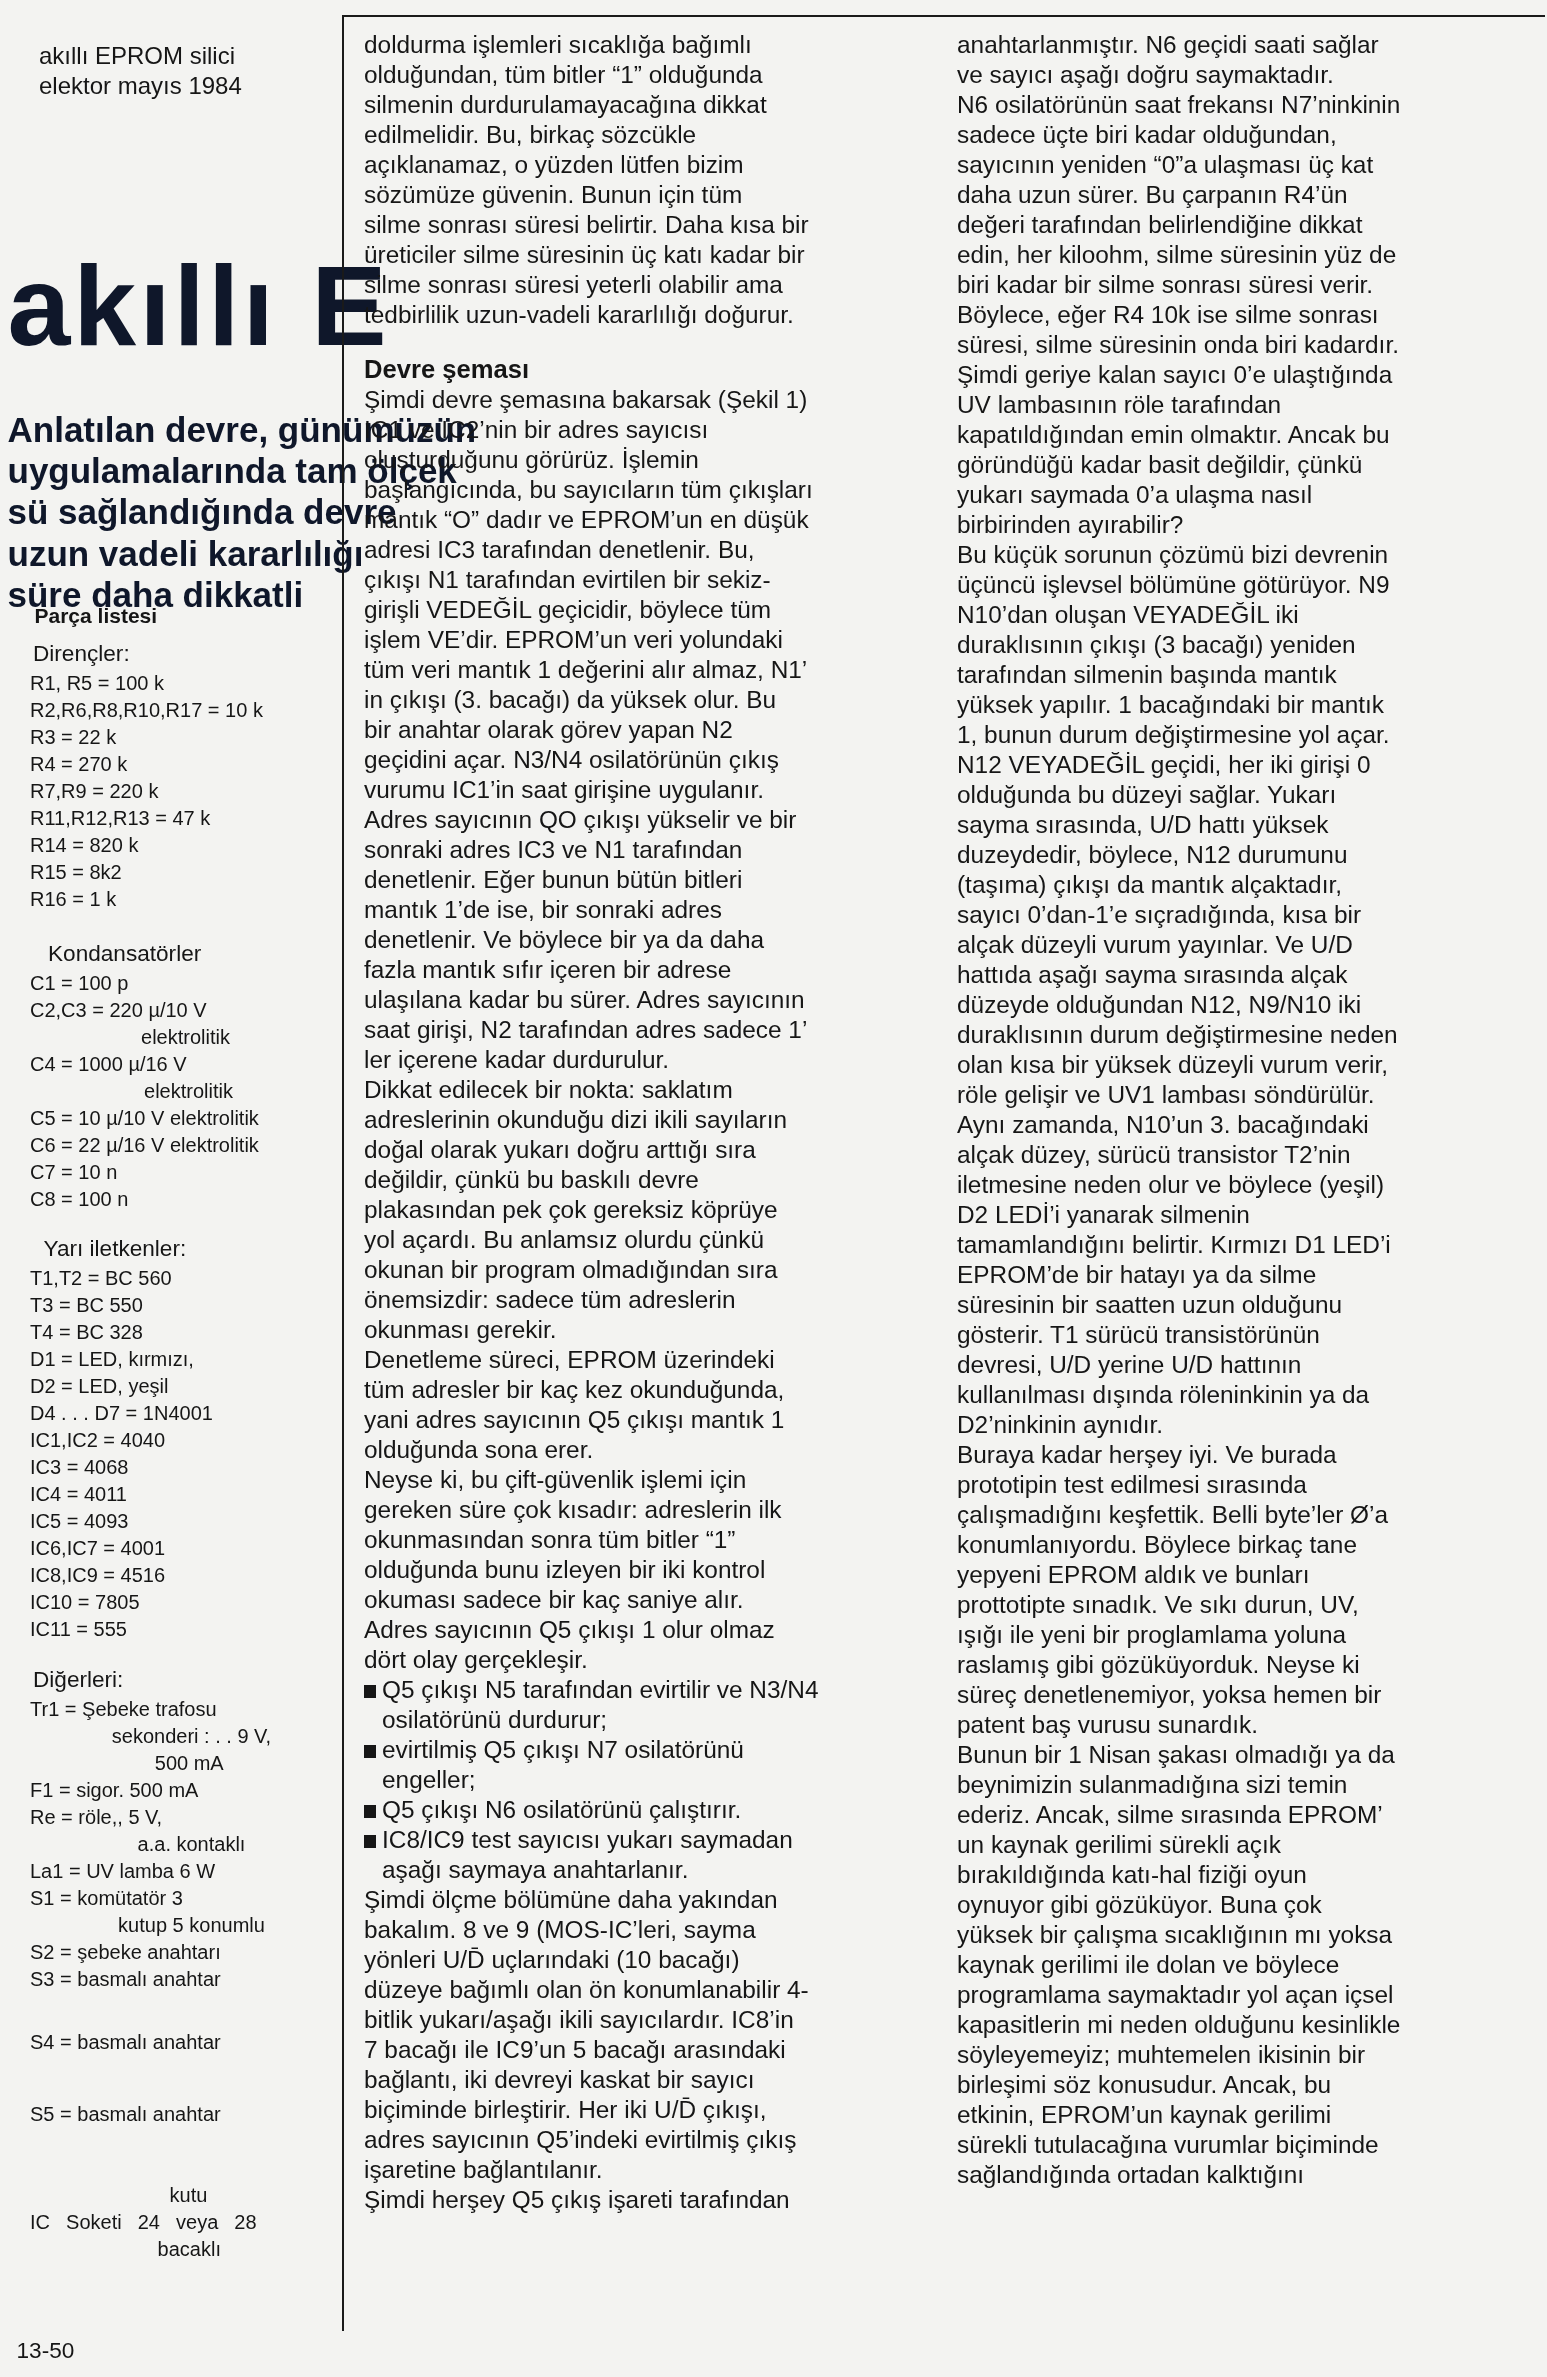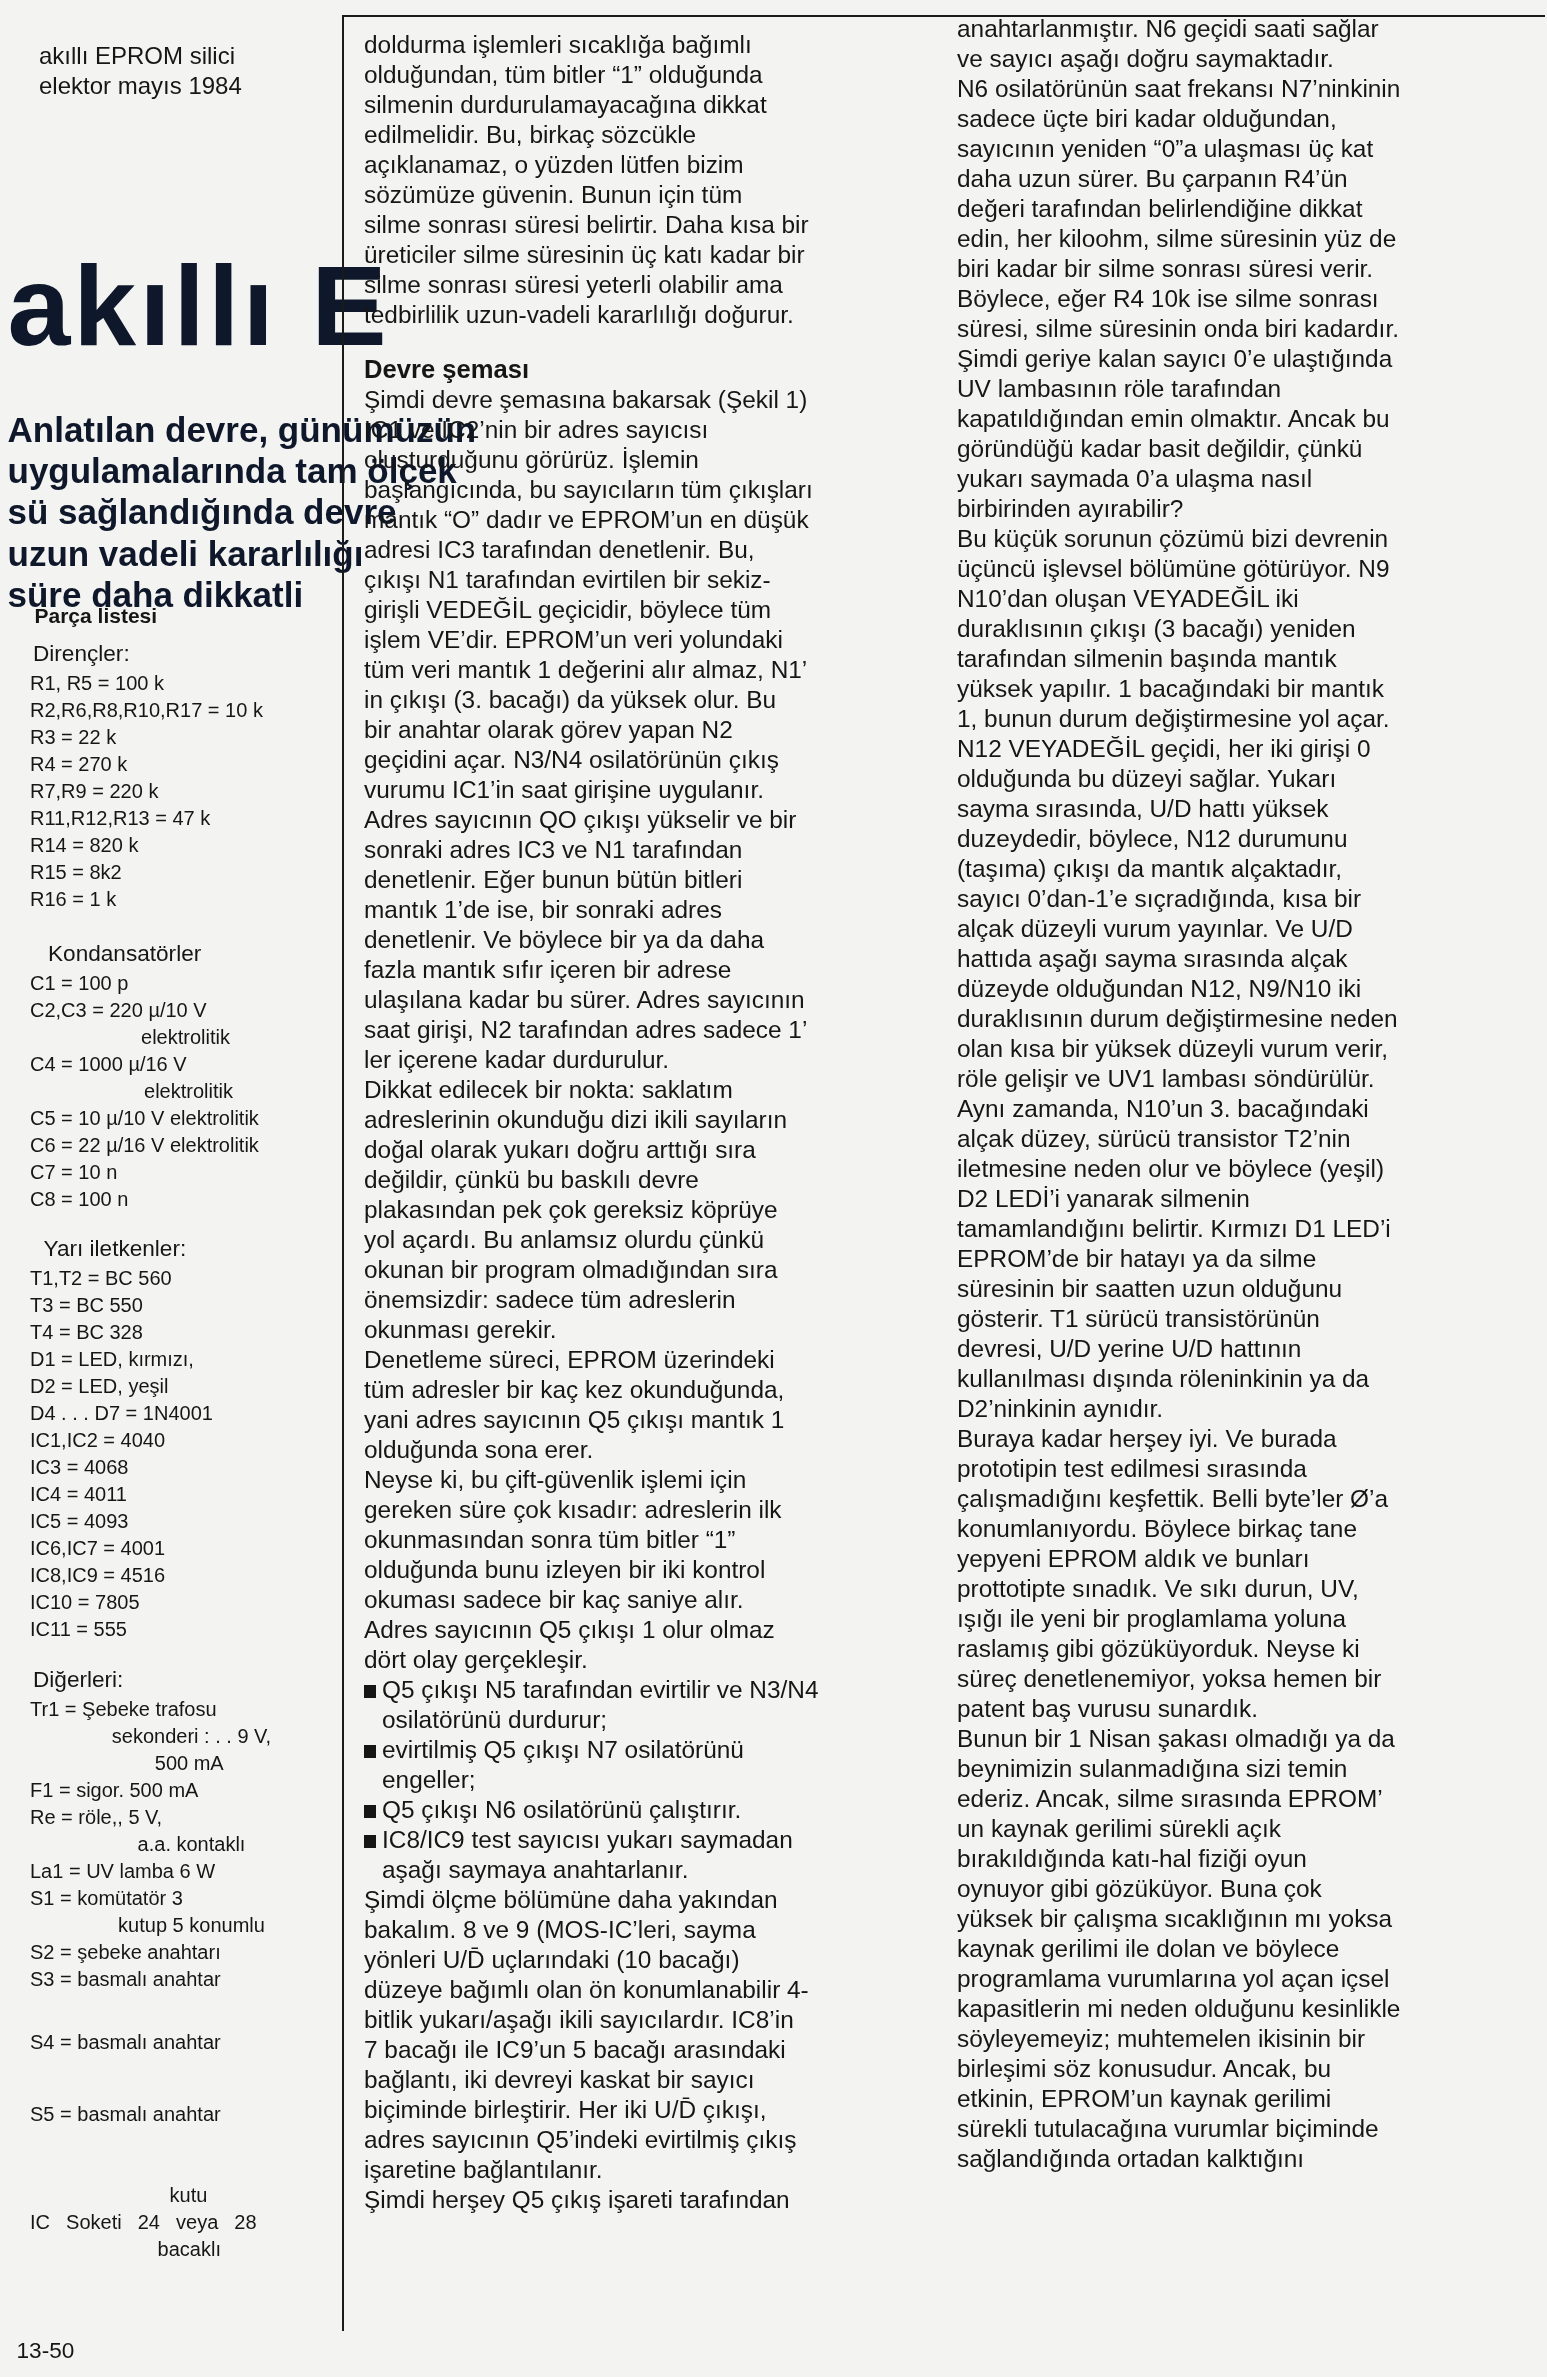--- a/index.html
+++ b/index.html
@@ -30,21 +30,21 @@
     .parts .gap { height: 36px; }
     .parts .gap-lg { height: 45px; }
 
     .column {
       position: absolute; font-family: "Liberation Sans", sans-serif;
       font-size: 24.4px; line-height: 30px;
     }
     .column .line { white-space: nowrap; }
     .column .heading { font-weight: bold; font-size: 25.6px; margin-top: 13.5px; line-height: 32px; }
     .col-mid { left: 364px; top: 30px; width: 571px; }
-    .col-right { left: 957px; top: 14px; width: 579px; }
+    .col-right { left: 957px; top: 30px; width: 579px; }
     .bullet {
       display: inline-block; width: 12px; height: 13.5px; background: #161616;
       margin-right: 6px; vertical-align: -0.8px;
     }
     .indent { padding-left: 18px; }
 
     .page-number { position: absolute; left: 16.5px; top: 2338px; font-size: 22.6px; }
   </style>
 </head>
 <body>
@@ -265,21 +265,21 @@
   <div class="line">süreç denetlenemiyor, yoksa hemen bir</div>
   <div class="line">patent baş vurusu sunardık.</div>
   <div class="line">Bunun bir 1 Nisan şakası olmadığı ya da</div>
   <div class="line">beynimizin sulanmadığına sizi temin</div>
   <div class="line">ederiz. Ancak, silme sırasında   EPROM’</div>
   <div class="line">un kaynak gerilimi sürekli açık</div>
   <div class="line">bırakıldığında katı-hal fiziği oyun</div>
   <div class="line">oynuyor gibi gözüküyor. Buna çok</div>
   <div class="line">yüksek bir çalışma sıcaklığının mı yoksa</div>
   <div class="line">kaynak gerilimi ile dolan ve böylece</div>
-  <div class="line">programlama vurumlarına yol açan içsel</div>
+  <div class="line">programlama saymaktadır yol açan içsel</div>
   <div class="line">kapasitlerin mi neden olduğunu kesinlikle</div>
   <div class="line">söyleyemeyiz; muhtemelen ikisinin bir</div>
   <div class="line">birleşimi söz konusudur. Ancak, bu</div>
   <div class="line">etkinin, EPROM’un kaynak gerilimi</div>
   <div class="line">sürekli tutulacağına vurumlar biçiminde</div>
   <div class="line">sağlandığında ortadan kalktığını</div>
 </div>
 
 <div class="page-number">13-50</div>
 

